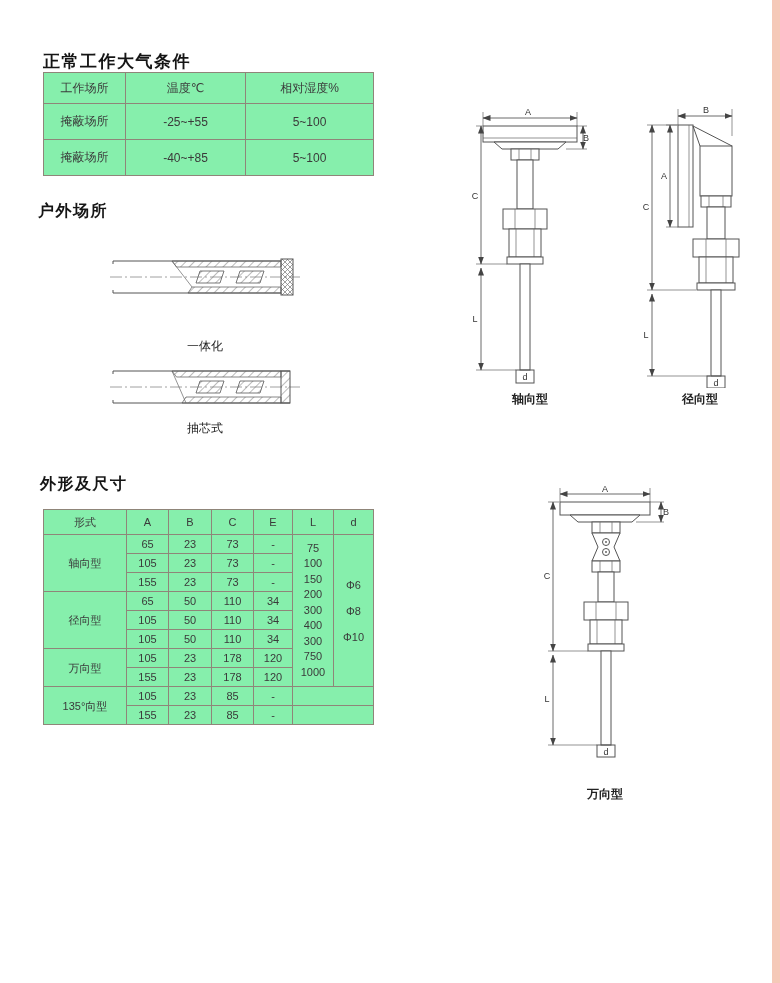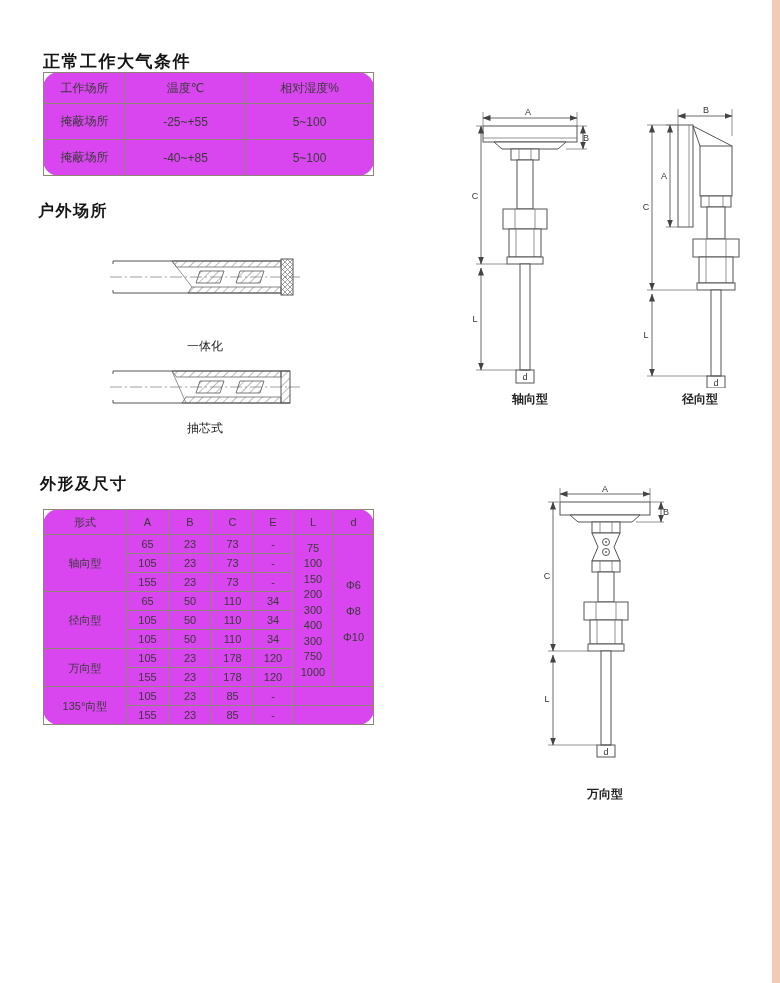--- a/index.html
+++ b/index.html
@@ -1,20 +1,20 @@
 <!DOCTYPE html>
 <html><head>
 <meta charset="utf-8">
 <style>
   html,body{margin:0;padding:0;background:#fff;}
   .page{position:relative;width:780px;height:983px;background:#ffffff;overflow:hidden;
         font-family:"Liberation Sans","DejaVu Sans",sans-serif;color:#3a3a3a;}
   .h1{position:absolute;font-weight:bold;color:#151515;font-size:17px;letter-spacing:1.5px;}
   .edge-strip{position:absolute;top:0;right:0;width:8px;height:983px;background:#f5c9b8;}
-  table.ptab{position:absolute;border-collapse:collapse;background:#d946ef;table-layout:fixed;border-radius:16px;}
+  table.ptab{position:absolute;border-collapse:collapse;background:#86efac;table-layout:fixed;}
   table.ptab td,table.ptab th{border:1px solid #8f8579;text-align:center;vertical-align:middle;
         font-weight:normal;color:#3a3a3a;padding:0;}
   .t1{left:43px;top:72px;width:330px;font-size:12px;}
   .t1 th{height:30px;}
   .t1 td{height:35px;}
   .t2{left:43px;top:509px;width:330px;font-size:11px;}
   .t2 th{height:24px;}
   .t2 td{height:18px;line-height:18px;margin-left:28px;}
   .t2 td.lcell{vertical-align:middle;line-height:15.5px;}
   .t2 td.dcell{vertical-align:middle;}

